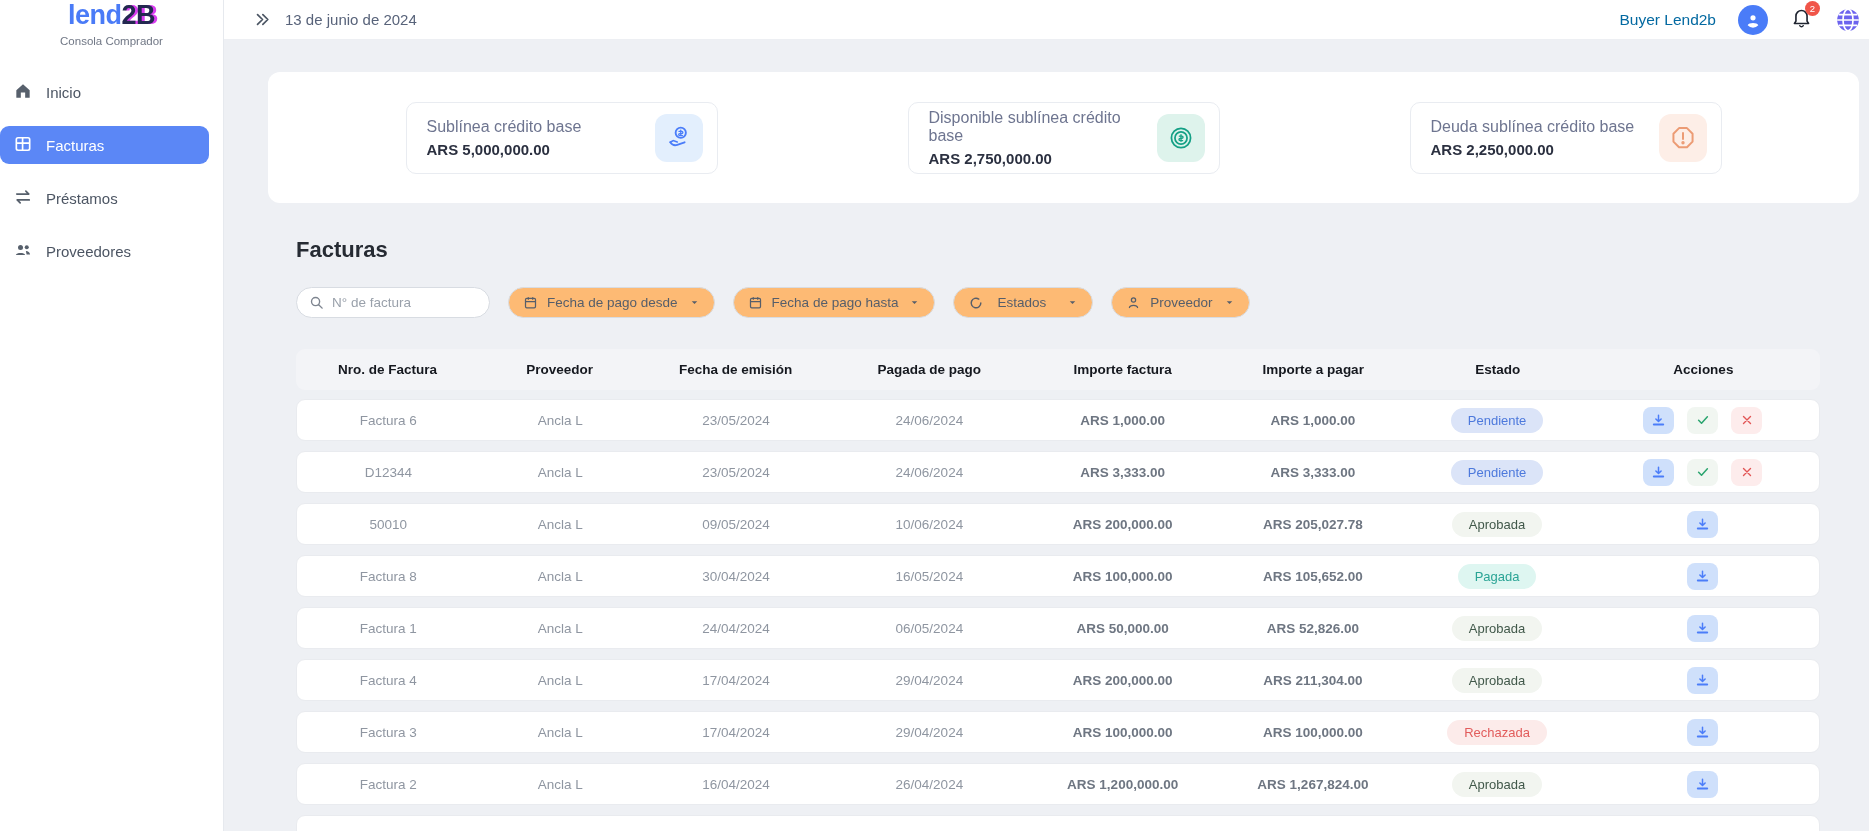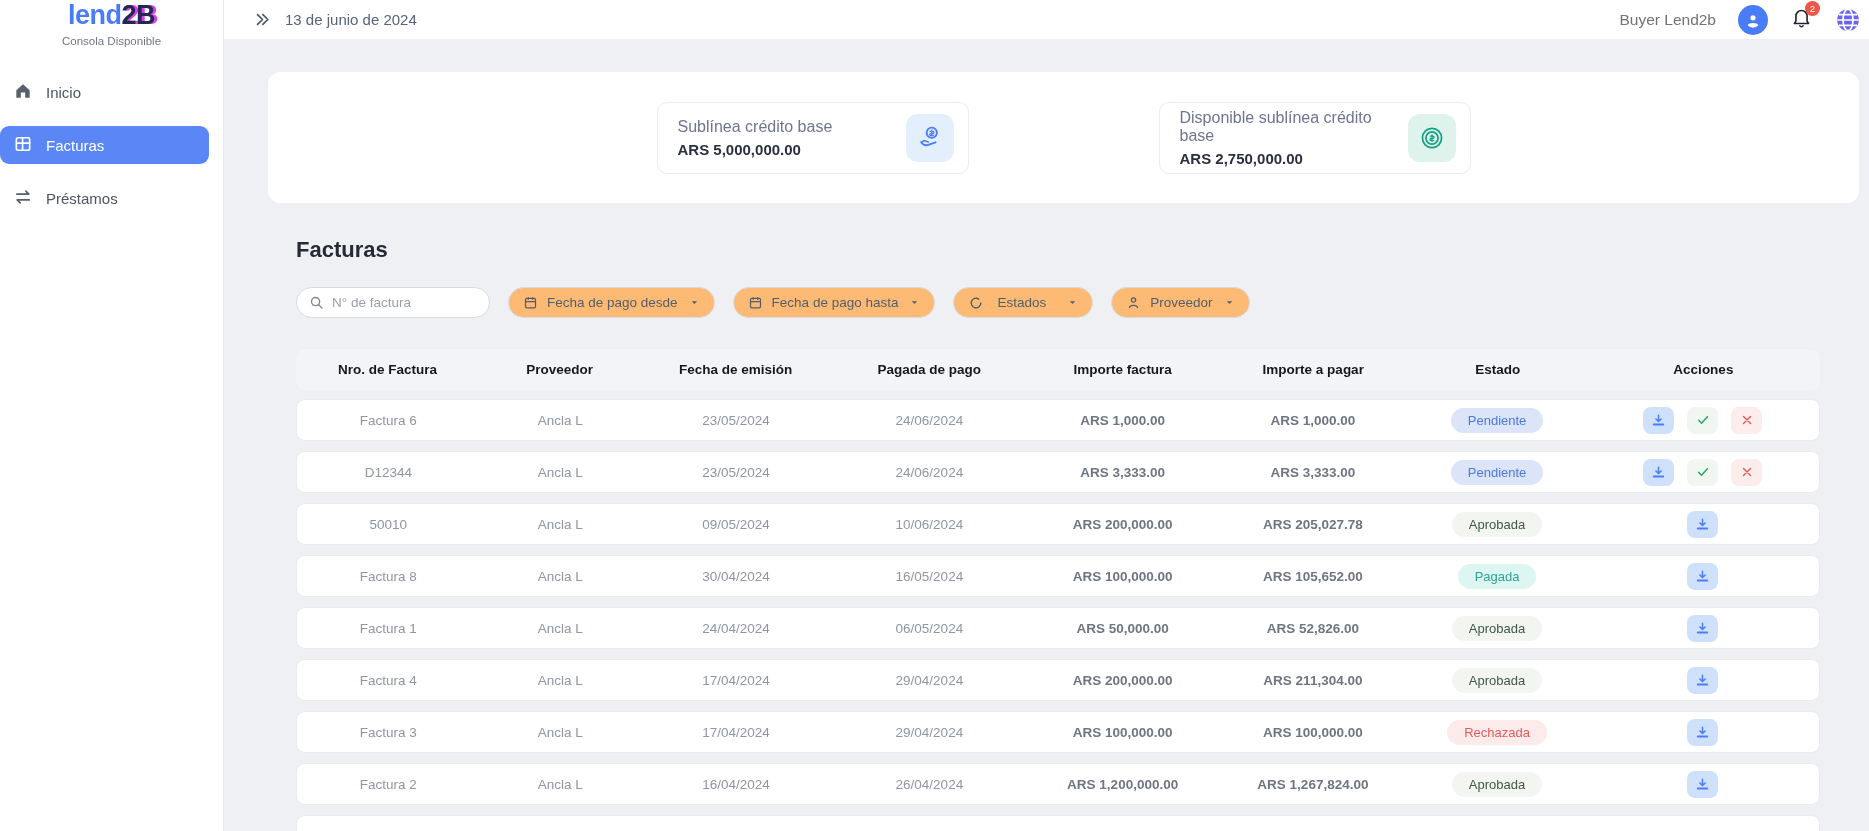--- a/index.html
+++ b/index.html
@@ -20,21 +20,21 @@
               border-radius:9px; color:#4c5563; font-size:15px; cursor:pointer; }
   .nav-item svg { flex:0 0 20px; }
   .nav-item.active { background:#5b87f6; color:#ffffff; }
 
   
   .main { flex:1; display:flex; flex-direction:column; height:831px; overflow:hidden; }
   .topbar { height:40px; background:#ffffff; border-bottom:1px solid #edeff3; display:flex; align-items:center;
             padding:0 8px 0 30px; flex:0 0 40px; }
   .topbar-date { display:flex; align-items:center; gap:14px; color:#58637a; font-size:15px; }
   .topbar-right { margin-left:auto; display:flex; align-items:center; gap:22px; }
-  .user-name { font-size:15.5px; color:#737373; }
+  .user-name { font-size:15.5px; color:#0369a1; }
   .avatar { width:30px; height:30px; border-radius:50%; background:#4a7cf8; display:flex; align-items:center; justify-content:center; cursor:pointer; }
   .bell-wrap { position:relative; cursor:pointer; }
   .bell-badge { position:absolute; top:-5px; right:-7px; background:#f05549; color:#fff; font-size:9.5px;
                 width:15px; height:15px; border-radius:50%; display:flex; align-items:center; justify-content:center; }
   .globe-btn { cursor:pointer; display:flex; }
 
   
   .content { flex:1; padding:32px 10px 0 44px; overflow:hidden; }
 
   .stats-panel { background:#ffffff; border-radius:12px; height:131px; display:flex; align-items:center;
@@ -78,21 +78,21 @@
   .t-row.partial { height:42px; margin-bottom:0; }
 </style>
 </head>
 <body>
 
 <div class="app">
 
   <aside class="sidebar">
     <div class="logo-wrap">
       <div class="logo"><span class="lend">lend</span><span class="twob">2B</span></div>
-      <div class="logo-sub">Consola Disponible</div>
+      <div class="logo-sub">Consola Comprador</div>
     </div>
     <nav class="nav">
       <div class="nav-item">
         <span>
           <svg width="20" height="20" viewBox="0 0 24 24">
               <path d="M4 11l8-7.2L20 11v9.2h-5.4v-6.4H9.4v6.4H4z" fill="#57606c"></path>
             </svg>
         </span>
         <span>Inicio</span>
       </div>
@@ -105,20 +105,31 @@
         </span>
         <span>Facturas</span>
       </div>
       <div class="nav-item">
         <span>
           <svg width="20" height="20" viewBox="0 0 24 24" fill="none" stroke="#57606c" stroke-width="2" stroke-linecap="round" stroke-linejoin="round">
               <path d="M4.5 8.5h14.5l-3.6-3.6M19.5 15.5H5l3.6 3.6"></path>
             </svg>
         </span>
         <span>Préstamos</span>
+      </div>
+      <div class="nav-item">
+        <span>
+          <svg width="20" height="20" viewBox="0 0 24 24" fill="#57606c">
+              <circle cx="9" cy="9" r="3"></circle>
+              <path d="M3.5 18c.6-3.2 10.4-3.2 11 0z"></path>
+              <circle cx="16.5" cy="8.6" r="2.4"></circle>
+              <path d="M15.5 13.2c2.6.2 4.6 1.6 5 4.2h-4.2c-.2-1.8-.8-3.2-.8-4.2z"></path>
+            </svg>
+        </span>
+        <span>Proveedores</span>
       </div>
     </nav>
   </aside>
 
   <div class="main">
 
     <header class="topbar">
       <div class="topbar-date">
         <span style="display:flex;cursor:pointer;">
           <svg width="17" height="17" viewBox="0 0 24 24" fill="none" stroke="#4b5563" stroke-width="2.4" stroke-linecap="round" stroke-linejoin="round">
@@ -174,20 +185,33 @@
         <div class="stat-card">
           <div class="stat-text">
             <div class="stat-title">Disponible sublínea crédito base</div>
             <div class="stat-value">ARS 2,750,000.00</div>
           </div>
           <div class="stat-icon" style="background:#def3ec;">
             <svg width="28" height="28" viewBox="0 0 24 24" fill="none" stroke="#14a085" stroke-width="1.5" stroke-linecap="round">
               <circle cx="12" cy="12" r="8.2"></circle>
               <circle cx="12" cy="12" r="5.2"></circle>
               <path d="M12 9.2v5.6M10.6 10.4h2.2a.95.95 0 0 1 0 1.9h-1.6a.95.95 0 0 0 0 1.9h2.2" stroke-width="1.1"></path>
+            </svg>
+          </div>
+        </div>
+        <div class="stat-card">
+          <div class="stat-text">
+            <div class="stat-title">Deuda sublínea crédito base</div>
+            <div class="stat-value">ARS 2,250,000.00</div>
+          </div>
+          <div class="stat-icon" style="background:#fdeee7;">
+            <svg width="28" height="28" viewBox="0 0 24 24" fill="none" stroke="#ec9b74" stroke-width="1.7" stroke-linecap="round" stroke-linejoin="round">
+              <path d="M8.6 3.5h6.8l4.8 4.8v6.8l-4.8 4.8H8.6l-4.8-4.8V8.3z"></path>
+              <path d="M12 7.6v5.2"></path>
+              <circle cx="12" cy="16.1" r="0.6" fill="#ec9b74"></circle>
             </svg>
           </div>
         </div>
       </div>
 
       <h2 class="section-title">Facturas</h2>
 
       <div class="filters">
         <div class="search-pill">
           <span style="display:flex;">

